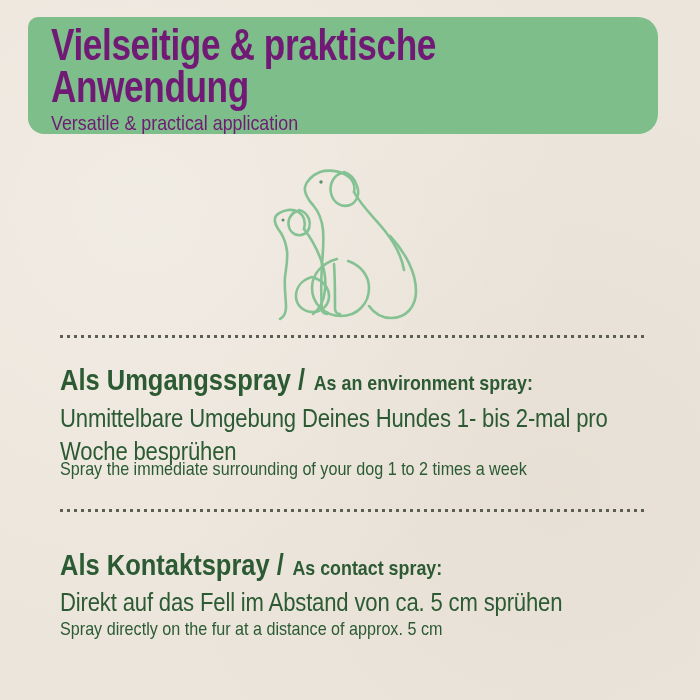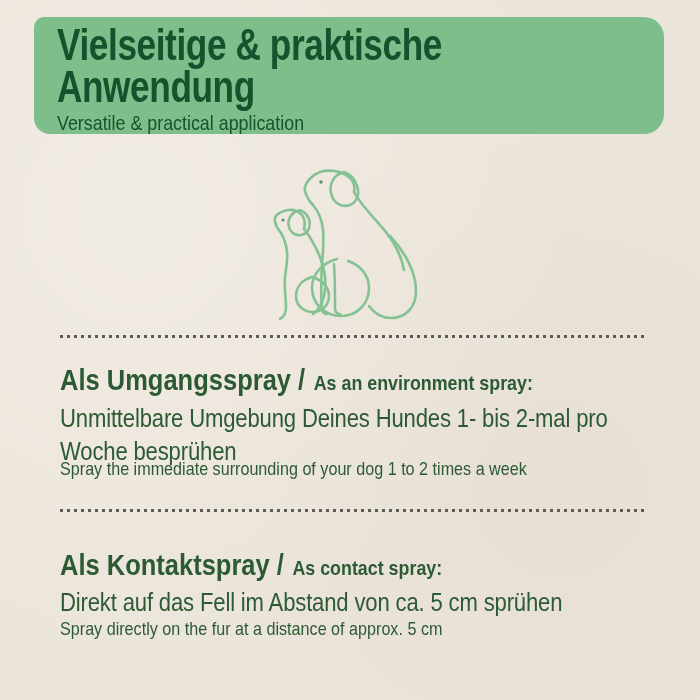--- a/index.html
+++ b/index.html
@@ -13,26 +13,26 @@
   .page {
     position: absolute; inset: 0;
     background:
       radial-gradient(circle at 20% 30%, rgba(255,255,255,0.25), transparent 60%),
       radial-gradient(circle at 80% 70%, rgba(190,175,160,0.10), transparent 55%),
       #ece5db;
   }
   
   .banner {
     position: absolute;
-    left: 34px; top: 17px;
+    left: 28px; top: 17px;
     width: 630px; height: 117px;
     background: #7ebe8a;
     border-radius: 10px 20px 20px 16px;
     padding: 7px 0 0 23px;
-    color: #14532d;
+    color: #701a75;
   }
   .banner-title {
     font-size: 44px;
     font-weight: bold;
     line-height: 42px;
     letter-spacing: -0.5px;
     transform: scaleX(0.80);
     transform-origin: 0 0;
     white-space: nowrap;
   }

